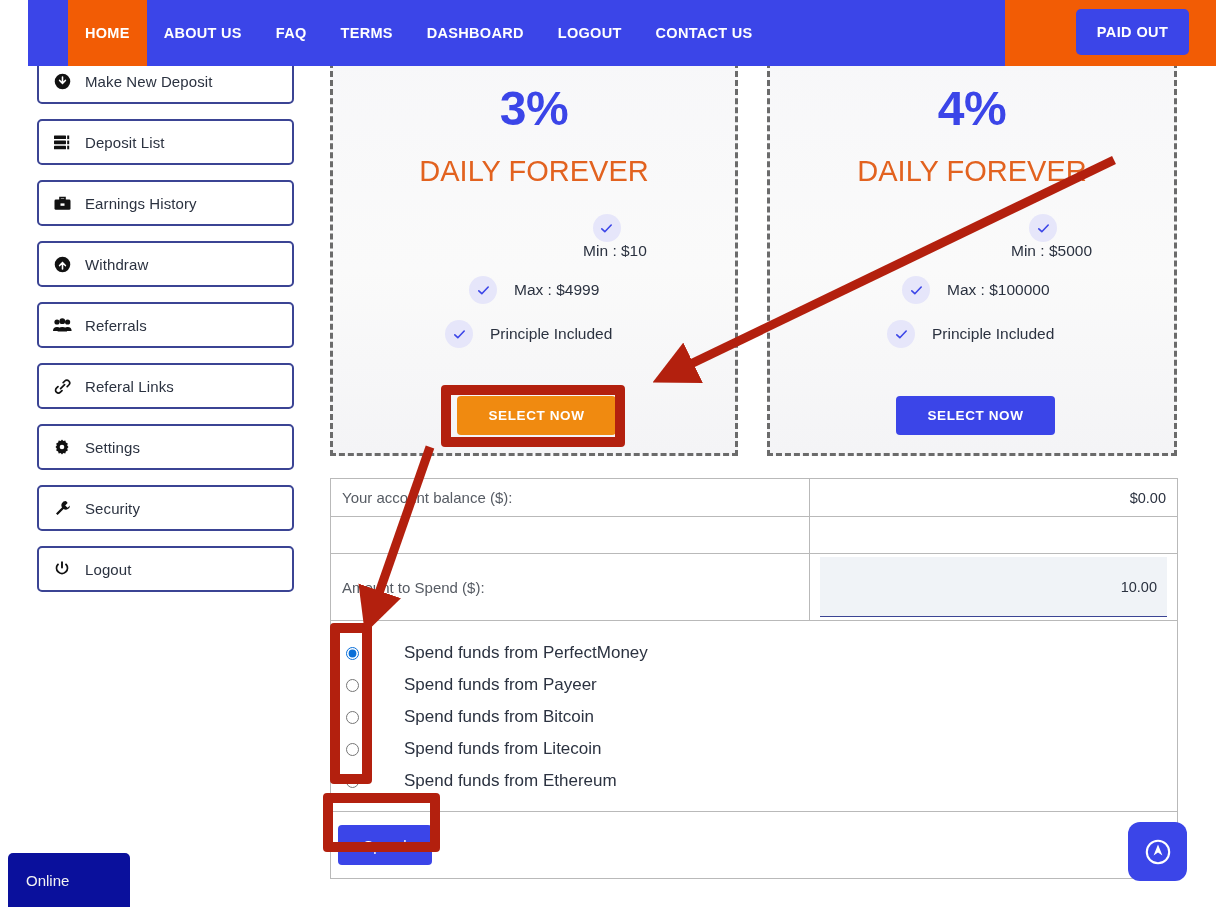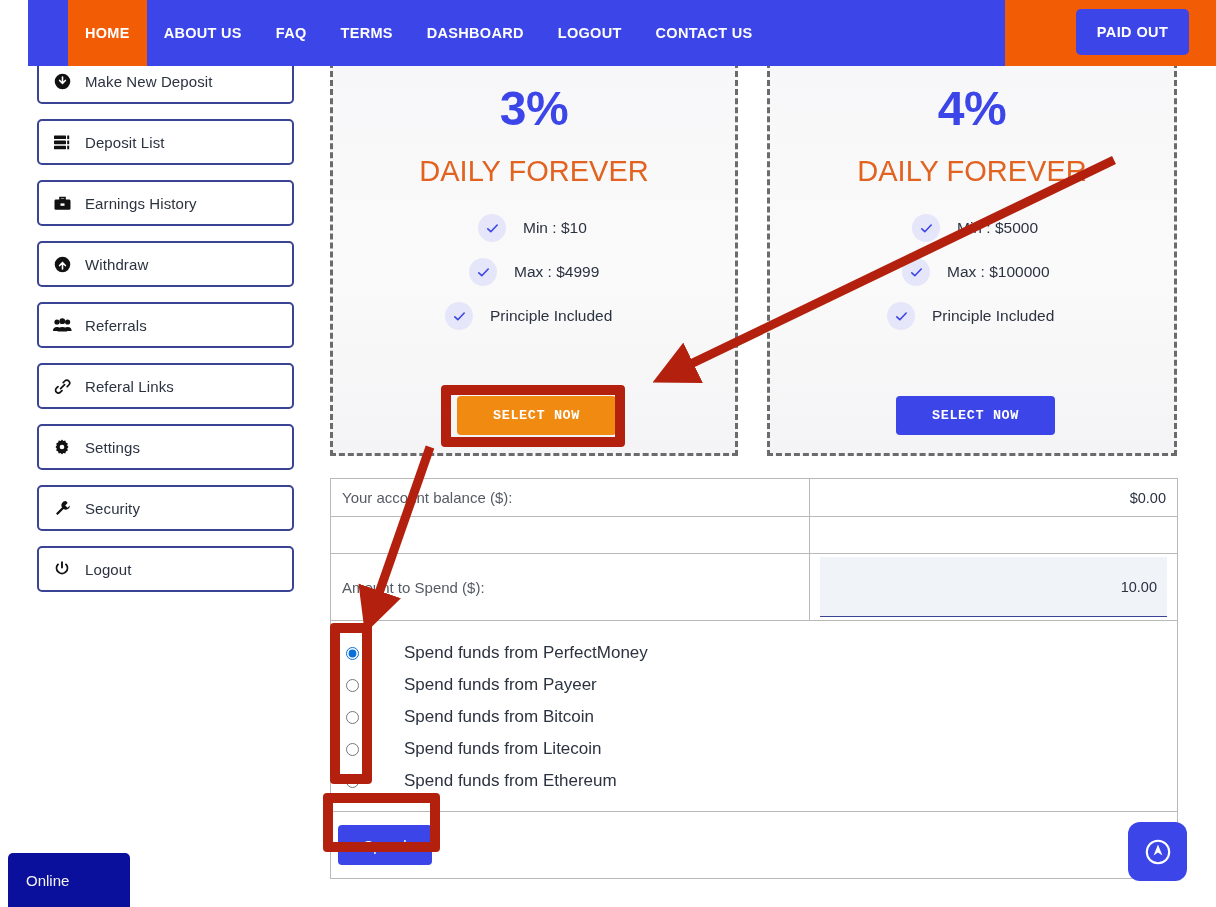--- a/index.html
+++ b/index.html
@@ -86,41 +86,41 @@
   }
   .plan-period {
     margin-top: 22px;
     font-size: 29px; color: #e2621f; letter-spacing: 0px;
   }
   .plan-features { margin-top: 26px; width: 100%; }
   .feature-row {
     display: flex; align-items: center;
     margin-bottom: 16px;
   }
-  .feature-row.f0 { padding-left: 145px; }
+  .feature-row.f0 { padding-left: 145px; flex-direction: column; }
   .feature-row.f1 { padding-left: 136px; }
   .feature-row.f2 { padding-left: 112px; }
   .plan-card.right .feature-row.f0 { padding-left: 142px; }
   .plan-card.right .feature-row.f1 { padding-left: 132px; }
   .plan-card.right .feature-row.f2 { padding-left: 117px; }
   .check-circle {
     width: 28px; height: 28px; border-radius: 50%;
     background: #e6e6fa;
     display: flex; align-items: center; justify-content: center;
     flex: 0 0 28px;
   }
   .check-circle svg { display:block; }
   .feature-text {
     margin-left: 17px; font-size: 15.5px; color: #2b3240;
   }
   .select-btn {
     position: absolute; bottom: 18px;
     width: 159px; height: 39px; border-radius: 4px;
     border: none; color: #ffffff;
-    font-family: Liberation Mono, monospace;
+    font-family: Liberation Sans, sans-serif;
     font-size: 13.5px; font-weight: bold; letter-spacing: 0.6px;
     cursor: pointer;
   }
   #select-btn-0 { left: 124px; background: #f08a10; }
   #select-btn-1 { left: 126px; background: #3b45e8; }
 
   
   #form-table {
     position: absolute; left: 330px; top: 478px; width: 848px;
     border-collapse: collapse;

